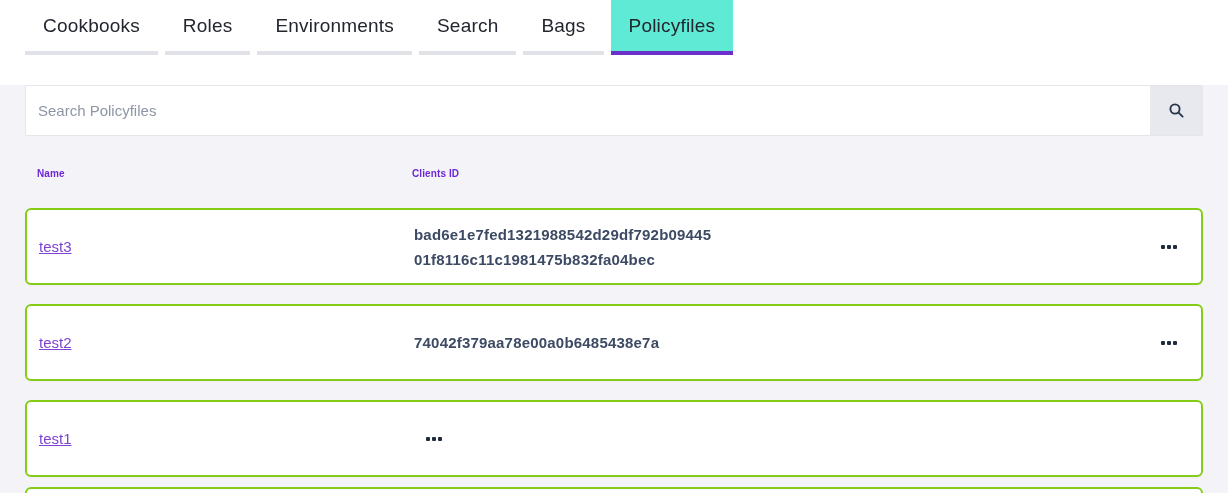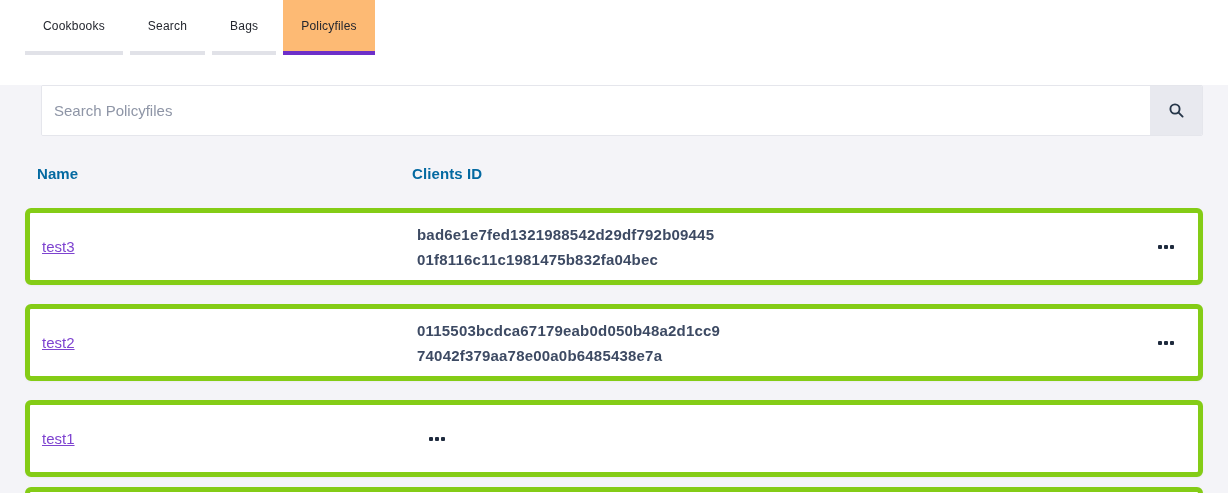--- a/index.html
+++ b/index.html
@@ -17,48 +17,47 @@
     background: #ffffff;
     height: 55px;
     padding-left: 25px;
   }
   .tab {
     display: flex;
     align-items: center;
     padding: 0 18px;
     margin-right: 7px;
     border-bottom: 4px solid #e1e2e8;
-    font-size: 12px;
+    font-size: 19px;
     color: #23262e;
     letter-spacing: 0.2px;
     cursor: pointer;
     white-space: nowrap;
   }
   .tab.active {
-    background: #fdba74;
+    background: #5eead4;
     border-bottom-color: #6d2fc9;
   }
 
   
   .content {
     background: #f4f4f8;
     height: 438px;
     padding: 0 25px;
   }
 
   
   .searchbar {
     margin-top: 30px;
     height: 51px;
     display: flex;
     border: 1px solid #e5e6ec;
     border-radius: 2px;
     overflow: hidden;
     background: #ffffff;
-    margin-left: 16px;
   }
   .searchbar input {
     flex: 1;
     border: none;
     outline: none;
     padding: 0 12px;
     font-size: 15px;
     color: #3b4a63;
     font-family: "Liberation Sans", "DejaVu Sans", sans-serif;
     background: #ffffff;
@@ -77,32 +76,32 @@
   
   .thead {
     margin-top: 28px;
     height: 18px;
     display: grid;
     grid-template-columns: 375px 1fr 40px;
     padding-left: 12px;
     align-items: center;
   }
   .th {
-    font-size: 15px;
+    font-size: 10px;
     font-weight: bold;
-    color: #0369a1;
+    color: #6d28d9;
     letter-spacing: 0.1px;
   }
 
   
   .card {
     margin-top: 19px;
     height: 77px;
     background: #ffffff;
-    border: 5px solid #84cc16;
+    border: 2px solid #84cc16;
     border-radius: 6px;
     box-shadow: 0 1px 2px rgba(40,40,80,0.04);
     display: grid;
     grid-template-columns: 375px 1fr 40px;
     align-items: center;
     padding: 0 12px;
   }
   .card.first { margin-top: 26px; }
   .card a {
     font-size: 15px;
@@ -139,20 +138,22 @@
     margin-top: 10px;
     height: 20px;
     border-radius: 6px 6px 0 0;
   }
 </style>
 </head>
 <body>
 
 <nav class="tabbar">
   <div class="tab">Cookbooks</div>
+  <div class="tab">Roles</div>
+  <div class="tab">Environments</div>
   <div class="tab">Search</div>
   <div class="tab">Bags</div>
   <div class="tab active">Policyfiles</div>
 </nav>
 
 <main class="content">
 
   <div class="searchbar">
     <input type="text" placeholder="Search Policyfiles" style="">
     <button class="search-btn">
@@ -179,21 +180,20 @@
     <button class="menu-btn">
       <span class="ellipsis"></span>
     </button>
   </div>
 
   <div class="card">
     <div>
       <a>test2</a>
     </div>
     <div>
-      <div class="rev-line">0115503bcdca67179eab0d050b48a2d1cc9</div>
       <div class="rev-line">74042f379aa78e00a0b6485438e7a</div>
     </div>
     <button class="menu-btn">
       <span class="ellipsis"></span>
     </button>
   </div>
 
   <div class="card">
     <div>
       <a>test1</a>

